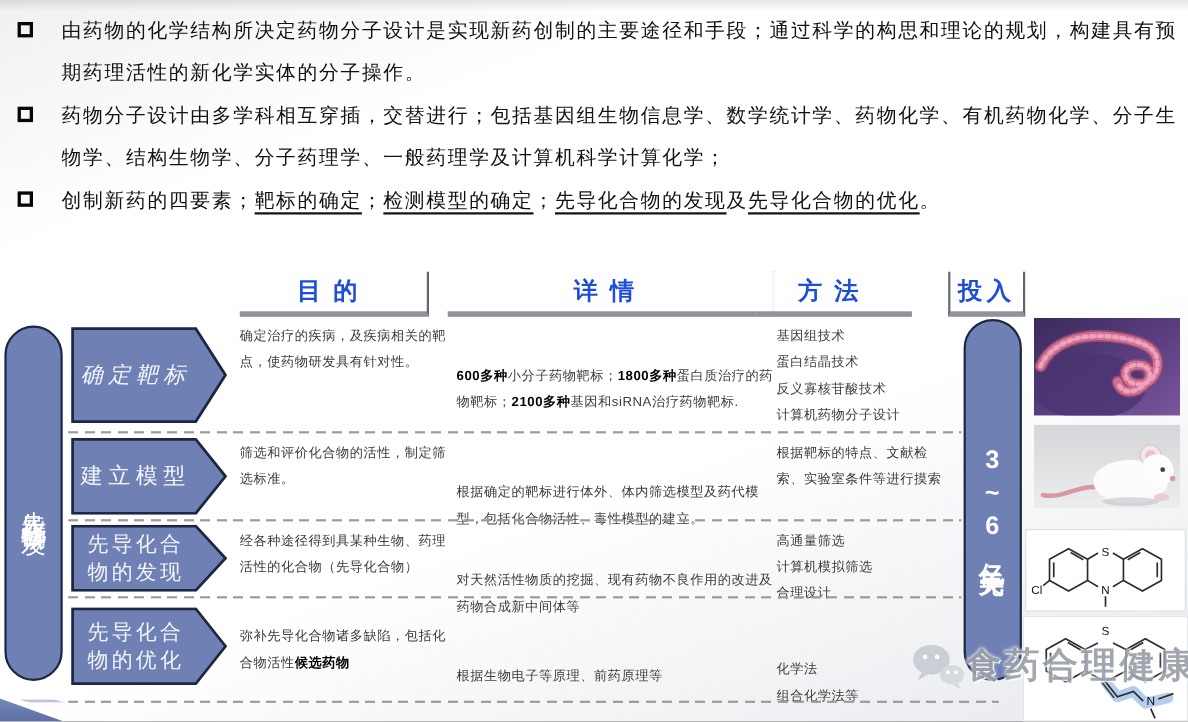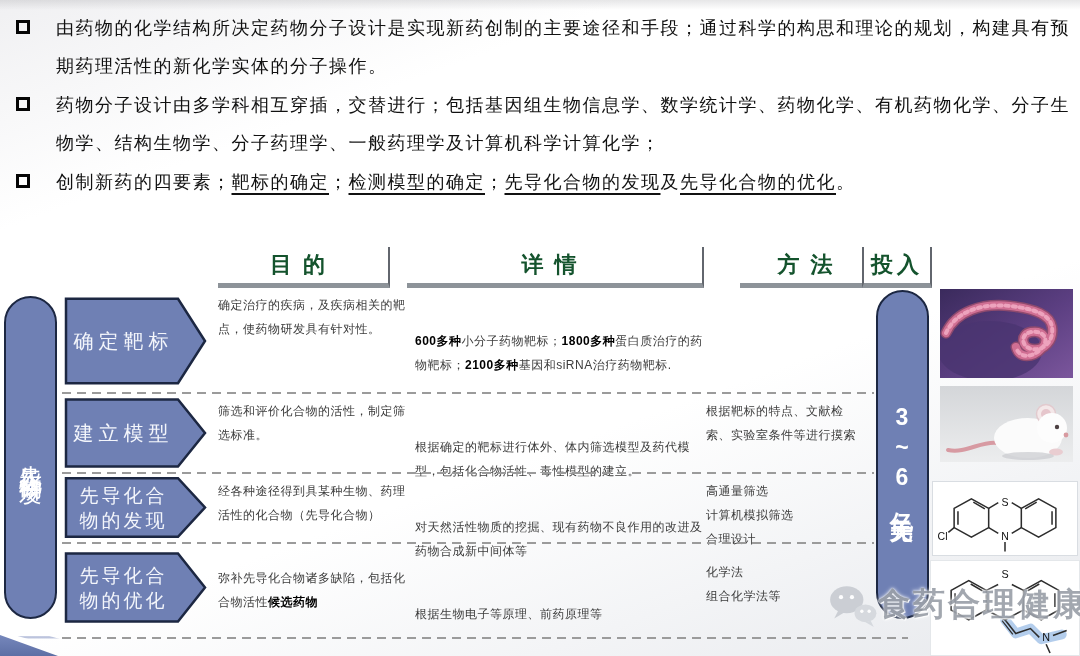--- a/index.html
+++ b/index.html
@@ -29,21 +29,21 @@
     font-family:"Liberation Serif","DejaVu Serif",serif;
   }
   .seg-u{text-decoration:underline;text-underline-offset:5px;text-decoration-thickness:1.5px;margin-top:36px;}
   .seg-b{font-weight:700;color:#000;}
 
   
   .hdr{
     position:absolute;top:247px;height:41px;background:rgba(255,255,255,.92);
     border-bottom:5px solid var(--header-bar);
     display:flex;align-items:center;justify-content:center;
-    font-size:22px;font-weight:700;color:#14532d;letter-spacing:11px;
+    font-size:22px;font-weight:700;color:#1d4ed8;letter-spacing:11px;
     font-family:"Liberation Serif","DejaVu Serif",serif;
   }
   .hdr-r{border-right:2px solid #62666d;}
   .hdr-l{border-left:2px solid #62666d;}
 
   
   .capsule{
     position:absolute;background:var(--shape-blue);
     border:2.5px solid var(--shape-border);border-radius:28px;
     display:flex;align-items:center;justify-content:center;
@@ -122,37 +122,37 @@
       <span class="bullet-text"><span>创制新药的四要素；</span><span class="seg-u">靶标的确定</span><span>；</span><span class="seg-u">检测模型的确定</span><span>；</span><span class="seg-u">先导化合物的发现</span><span>及</span><span class="seg-u">先导化合物的优化</span><span>。</span></span>
     </div>
   </div>
 
   <div class="hdr hdr-r" style="left:218px;width:172px;">
     <span>目的</span>
   </div>
   <div class="hdr hdr-r" style="left:407px;width:297px;">
     <span>详情</span>
   </div>
-  <div class="hdr" style="left:740px;width:141px;">
+  <div class="hdr" style="left:688px;width:141px;">
     <span>方法</span>
   </div>
   <div class="hdr hdr-l hdr-r" style="left:862px;width:70px;letter-spacing:4px;">
     <span>投入</span>
   </div>
 
   <div class="dash" style="top:392px;width:812px;"></div>
   <div class="dash" style="top:472px;width:812px;"></div>
   <div class="dash" style="top:542px;width:812px;"></div>
   <div class="dash" style="top:637px;width:846px;"></div>
 
   <div class="capsule left-capsule">
     <span class="v-text">先导化合物研发</span>
   </div>
 
-  <div class="arrow" style="top:297px;height:88px;">
+  <div class="arrow" style="top:297px;height:88px;font-style:italic;">
     <svg viewBox="0 0 143 100" preserveAspectRatio="none">
       <polygon points="2,2 114,2 141,50 114,98 2,98" style="fill:var(--shape-blue);stroke:var(--shape-border);stroke-width:2.5;" vector-effect="non-scaling-stroke"></polygon>
     </svg>
     <span class="stage-label">确定靶标</span>
   </div>
   <div class="arrow" style="top:398px;height:70px;">
     <svg viewBox="0 0 143 100" preserveAspectRatio="none">
       <polygon points="2,2 114,2 141,50 114,98 2,98" style="fill:var(--shape-blue);stroke:var(--shape-border);stroke-width:2.5;" vector-effect="non-scaling-stroke"></polygon>
     </svg>
     <span class="stage-label">建立模型</span>
@@ -167,32 +167,33 @@
   <div class="arrow" style="top:552px;height:71px;">
     <svg viewBox="0 0 143 100" preserveAspectRatio="none">
       <polygon points="2,2 114,2 141,50 114,98 2,98" style="fill:var(--shape-blue);stroke:var(--shape-border);stroke-width:2.5;" vector-effect="non-scaling-stroke"></polygon>
     </svg>
     <span class="stage-label" style="font-size:19px;line-height:25px;letter-spacing:3px;">先导化合
 物的优化</span>
   </div>
 
   <div class="cell col-purpose" style="top:293px;"><span>确定治疗的疾病，及疾病相关的靶点，使药物研发具有针对性。</span></div>
   <div class="cell col-details" style="top:293px;"><span class="seg-b">600多种</span><span>小分子药物靶标；</span><span class="seg-b">1800多种</span><span>蛋白质治疗的药物靶标；</span><span class="seg-b">2100多种</span><span>基因和siRNA治疗药物靶标.</span></div>
+  <div class="cell col-methods" style="top:293px;">基因组技术<br>蛋白结晶技术<br>反义寡核苷酸技术<br>计算机药物分子设计</div>
 
   <div class="cell col-purpose" style="top:399px;"><span>筛选和评价化合物的活性，制定筛选标准。</span></div>
   <div class="cell col-details" style="top:399px;"><span>根据确定的靶标进行体外、体内筛选模型及药代模型，包括化合物活性、毒性模型的建立。</span></div>
   <div class="cell col-methods" style="top:399px;">根据靶标的特点、文献检索、实验室条件等进行摸索</div>
 
   <div class="cell col-purpose" style="top:479px;"><span>经各种途径得到具某种生物、药理活性的化合物（先导化合物）</span></div>
   <div class="cell col-details" style="top:479px;"><span>对天然活性物质的挖掘、现有药物不良作用的改进及药物合成新中间体等</span></div>
   <div class="cell col-methods" style="top:479px;">高通量筛选<br>计算机模拟筛选<br>合理设计</div>
 
   <div class="cell col-purpose" style="top:566px;"><span>弥补先导化合物诸多缺陷，包括化合物活性</span><span class="seg-b">候选药物</span></div>
   <div class="cell col-details" style="top:566px;"><span>根据生物电子等原理、前药原理等</span></div>
-  <div class="cell col-methods" style="top:560px;">化学法<br>组合化学法等</div>
+  <div class="cell col-methods" style="top:596px;">化学法<br>组合化学法等</div>
 
   <div class="capsule right-capsule">
     <span class="v-text">3~6亿美元</span>
   </div>
 
   <div class="img-box" style="left:940px;top:289px;width:133px;height:89px;">
     <svg viewBox="0 0 133 89">
       <defs>
         <linearGradient id="pg" x1="0" y1="0" x2="1" y2="1">
           <stop offset="0" stop-color="#3a2a5c"></stop>

